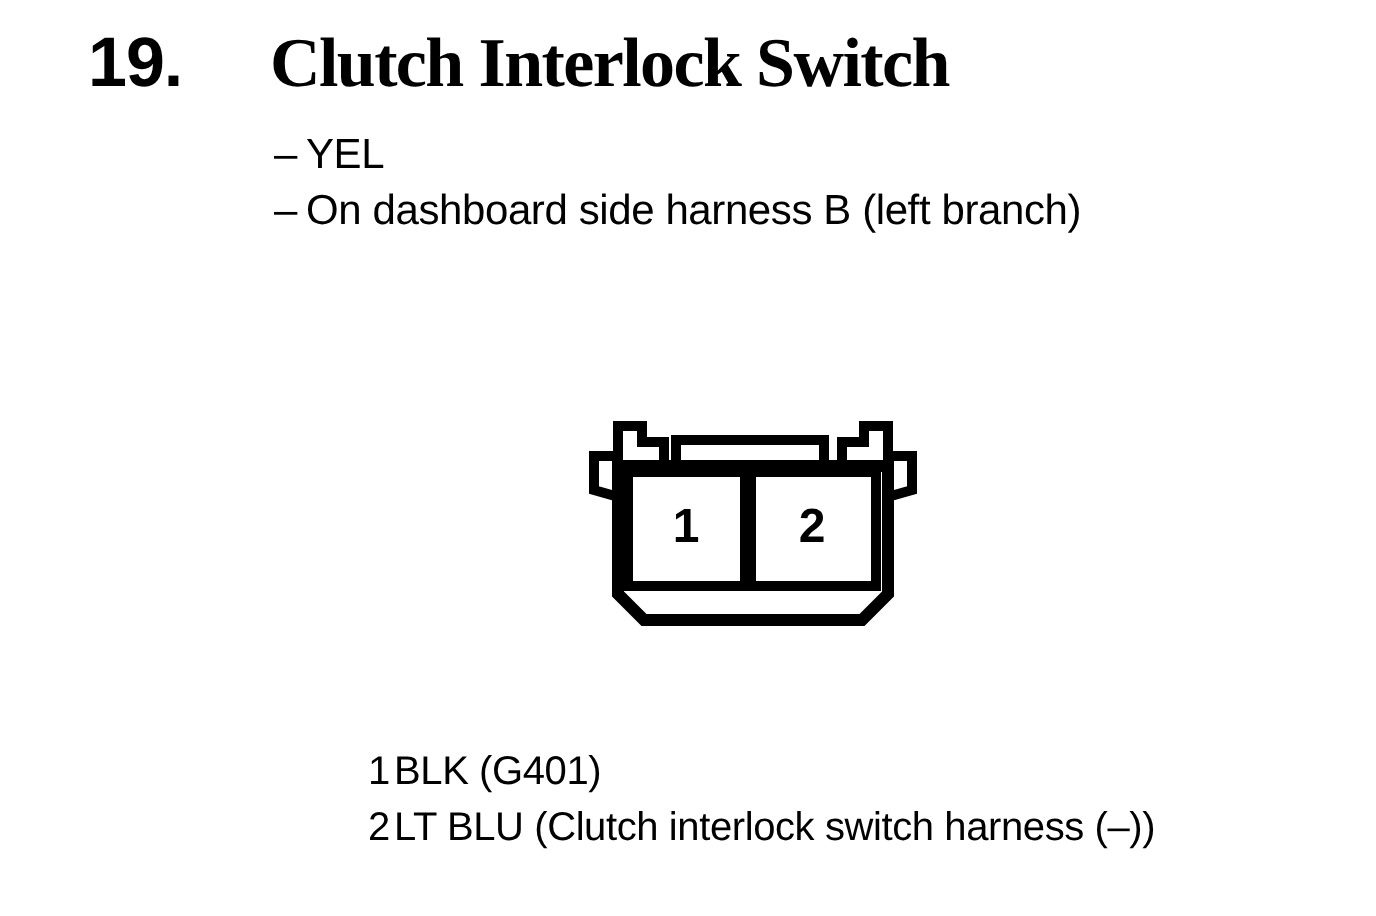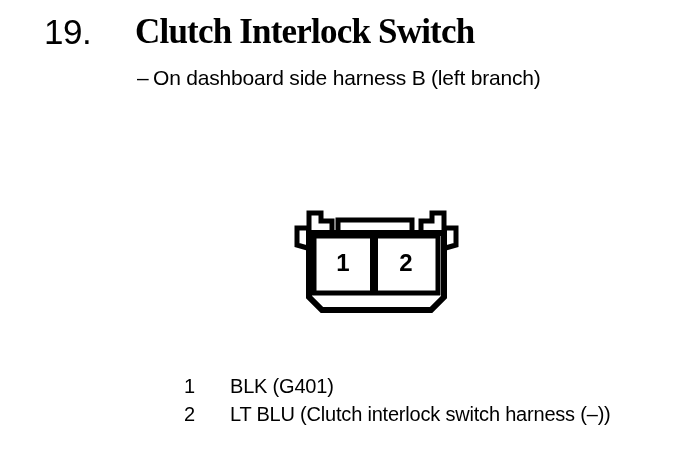--- a/index.html
+++ b/index.html
@@ -6,21 +6,21 @@
   .page{
     position:relative;
     width:688px;height:458px;
     background:#ffffff;
     overflow:hidden;
     font-family:"Liberation Sans","DejaVu Sans",sans-serif;
     color:#000;
   }
   .item-no{
     position:absolute;left:44px;top:12px;
-    font-size:35px;font-weight:normal;letter-spacing:-0.5px;
+    font-size:35px;font-weight:bold;letter-spacing:-0.5px;
   }
   .title{
     position:absolute;left:135px;top:12px;margin:0;
     font-size:35px;font-weight:bold;letter-spacing:-0.8px;
     white-space:nowrap;
     font-family:Liberation Serif, serif;
   }
   .details{
     position:absolute;left:137px;top:64px;
     margin:0;padding:0;list-style:none;
@@ -34,31 +34,34 @@
   .connector-svg text{
     font-family:"Liberation Sans","DejaVu Sans",sans-serif;
     font-weight:bold;font-size:24px;
   }
   .legend{
     position:absolute;left:184px;top:372px;
     font-size:20px;line-height:28px;letter-spacing:-0.2px;
   }
   .legend-row{display:flex;}
   .legend-row .pin{display:inline-block;width:13px;flex:0 0 auto;}
-  .legend-row .desc{white-space:nowrap;margin-left:33px;}
+  .legend-row .desc{white-space:nowrap;}
 </style>
 </head>
 <body>
 
 <div class="page">
 
   <span class="item-no">19.</span>
   <h1 class="title">Clutch Interlock Switch</h1>
 
   <ul class="details">
+    <li>
+      <span class="bullet">–</span><span>YEL</span>
+    </li>
     <li>
       <span class="bullet">–</span><span>On dashboard side harness B (left branch)</span>
     </li>
   </ul>
 
   <svg class="connector-svg" viewBox="280 200 200 125" xmlns="http://www.w3.org/2000/svg">
 
     <path d="M311 228 H297 V245 L311 249" fill="#ffffff" stroke="#000000" stroke-width="5" stroke-linejoin="miter"></path>
 
     <path d="M442 228 H456 V245 L442 249" fill="#ffffff" stroke="#000000" stroke-width="5" stroke-linejoin="miter"></path>

